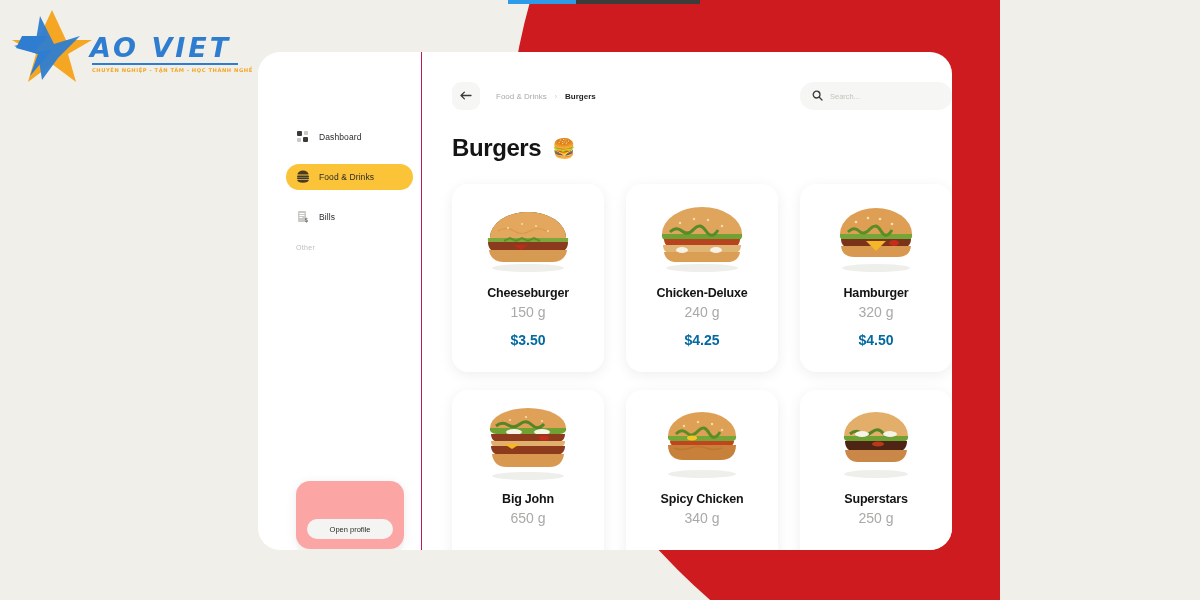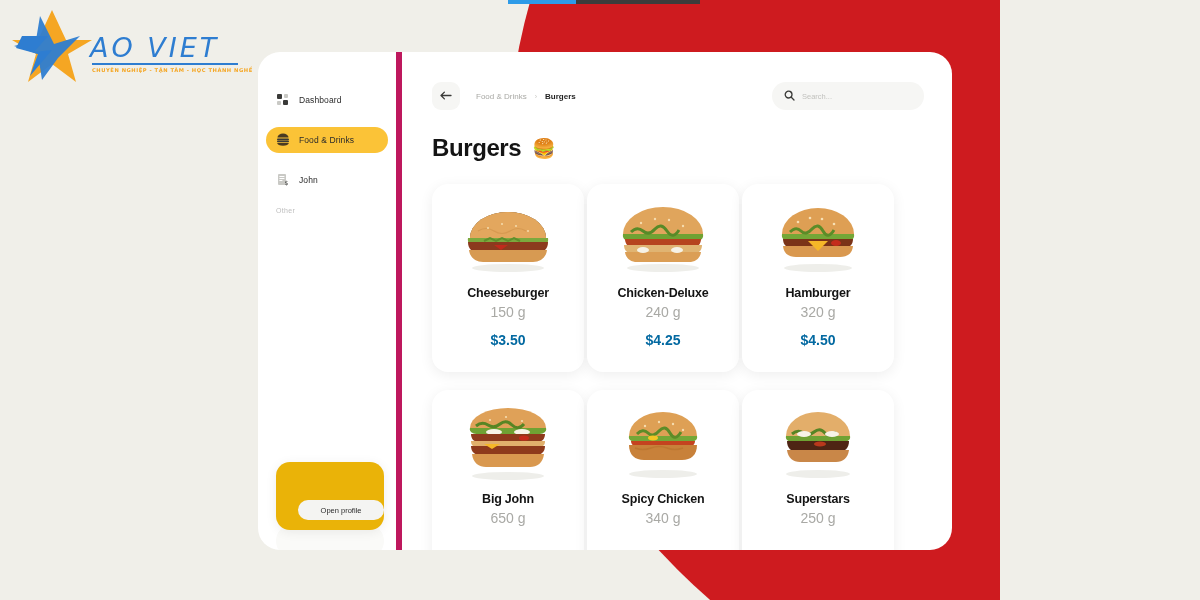--- a/index.html
+++ b/index.html
@@ -33,21 +33,21 @@
     position:absolute; left:0; top:0; height:4px; width:68px; background:#2E9BE8;
   }
 
   
   .logo{
     position:absolute; left:8px; top:6px; width:240px; height:78px; z-index:6;
   }
   .logo-text{
     position:absolute; left:82px; top:26px;
     font-family:"DejaVu Sans", sans-serif;
-    font-weight:normal; font-style:italic;
+    font-weight:bold; font-style:italic;
     font-size:27px; letter-spacing:3px;
     color:#2E7DD1;
   }
   .logo-rule{
     position:absolute; left:84px; top:57px; width:146px; height:2px;
     background:#2E7DD1;
   }
   .logo-tag{
     position:absolute; left:84px; top:61px; width:160px;
     font-family:"DejaVu Sans", sans-serif;
@@ -61,24 +61,25 @@
     width:694px; height:498px;
     background:#FFFFFF;
     border-radius:22px 22px 22px 22px;
     z-index:5; overflow:hidden;
     display:flex;
   }
 
   
   .sidebar{
     width:144px; height:100%;
-    border-right:6px solid #be185d;
+    border-right:1px solid #be185d;
     position:relative;
     flex:0 0 144px;
-    padding-top:35px;
+    padding-top:72px;
+    margin-left:20px;
   }
   .nav-item{
     display:flex; align-items:center;
     height:26px; margin:0 8px 14px 8px;
     padding:0 10px; border-radius:13px;
     cursor:pointer; position:relative;
   }
   .nav-item.active{ background:#FBC337; }
   .nav-ico{
     width:14px; height:14px; flex:0 0 14px;
@@ -92,25 +93,25 @@
     font-size:7px; color:#BDBDBD; margin:10px 0 9px 18px; letter-spacing:0.3px;
   }
   .badge{
     position:absolute; right:-14px; top:3px;
     width:19px; height:19px; border-radius:50%;
     background:#FBC337; color:#5A4205;
     font-size:8px; font-weight:bold;
     display:flex; align-items:center; justify-content:center;
   }
   .profile-card{
-    position:absolute; left:18px; bottom:20px;
+    position:absolute; left:18px; bottom:1px;
     width:108px; height:68px;
-    background:#eab308; border-radius:14px;
+    background:#fca5a5; border-radius:14px;
     box-shadow:0 2px 12px rgba(0,0,0,0.07);
-    display:flex; align-items:flex-end; justify-content:flex-end;
+    display:flex; align-items:flex-end; justify-content:center;
     padding-bottom:10px;
   }
   .profile-btn{
     width:86px; height:20px; border-radius:10px;
     background:#F4F4F2; border:none;
     font-family:"Liberation Sans", sans-serif;
     font-size:7.5px; color:#2B2B2B; cursor:pointer;
   }
   .profile-blob{
     position:absolute; left:18px; bottom:-8px;
@@ -148,21 +149,21 @@
     margin-top:24px;
     font-size:24px; font-weight:bold; color:#141414;
     letter-spacing:-0.4px; display:flex; align-items:center;
   }
   .title-emoji{ font-size:19px; margin-left:11px; }
 
   .grid{
     margin-top:22px;
     display:grid;
     grid-template-columns:repeat(3,152px);
-    gap:18px 3px;
+    gap:18px 22px;
   }
   .card{
     width:152px; height:188px;
     background:#FFFFFF; border-radius:16px;
     box-shadow:0 3px 14px rgba(0,0,0,0.07);
     display:flex; flex-direction:column; align-items:center;
     padding-top:14px; cursor:pointer;
   }
   .burger{ width:108px; height:78px; position:relative; }
   .p-name{
@@ -226,21 +227,21 @@
     <div class="nav-item">
       <span class="nav-ico">
         <svg width="14" height="14" viewBox="0 0 14 14">
           <rect x="2" y="1" width="8" height="11" rx="1" fill="#C9C9C5"></rect>
           <rect x="3.4" y="3" width="5" height="1" fill="#FFF"></rect>
           <rect x="3.4" y="5" width="5" height="1" fill="#FFF"></rect>
           <rect x="3.4" y="7" width="3" height="1" fill="#FFF"></rect>
           <text x="8.6" y="12" font-size="6" font-family="DejaVu Sans" fill="#3A3A38">$</text>
         </svg>
       </span>
-      <span class="nav-label">John</span>
+      <span class="nav-label">Bills</span>
     </div>
 
 
     <div class="section-label">Other</div>
 
 
 
     <div class="profile-blob"></div>
     <div class="profile-card">
       <button class="profile-btn">Open profile</button>

